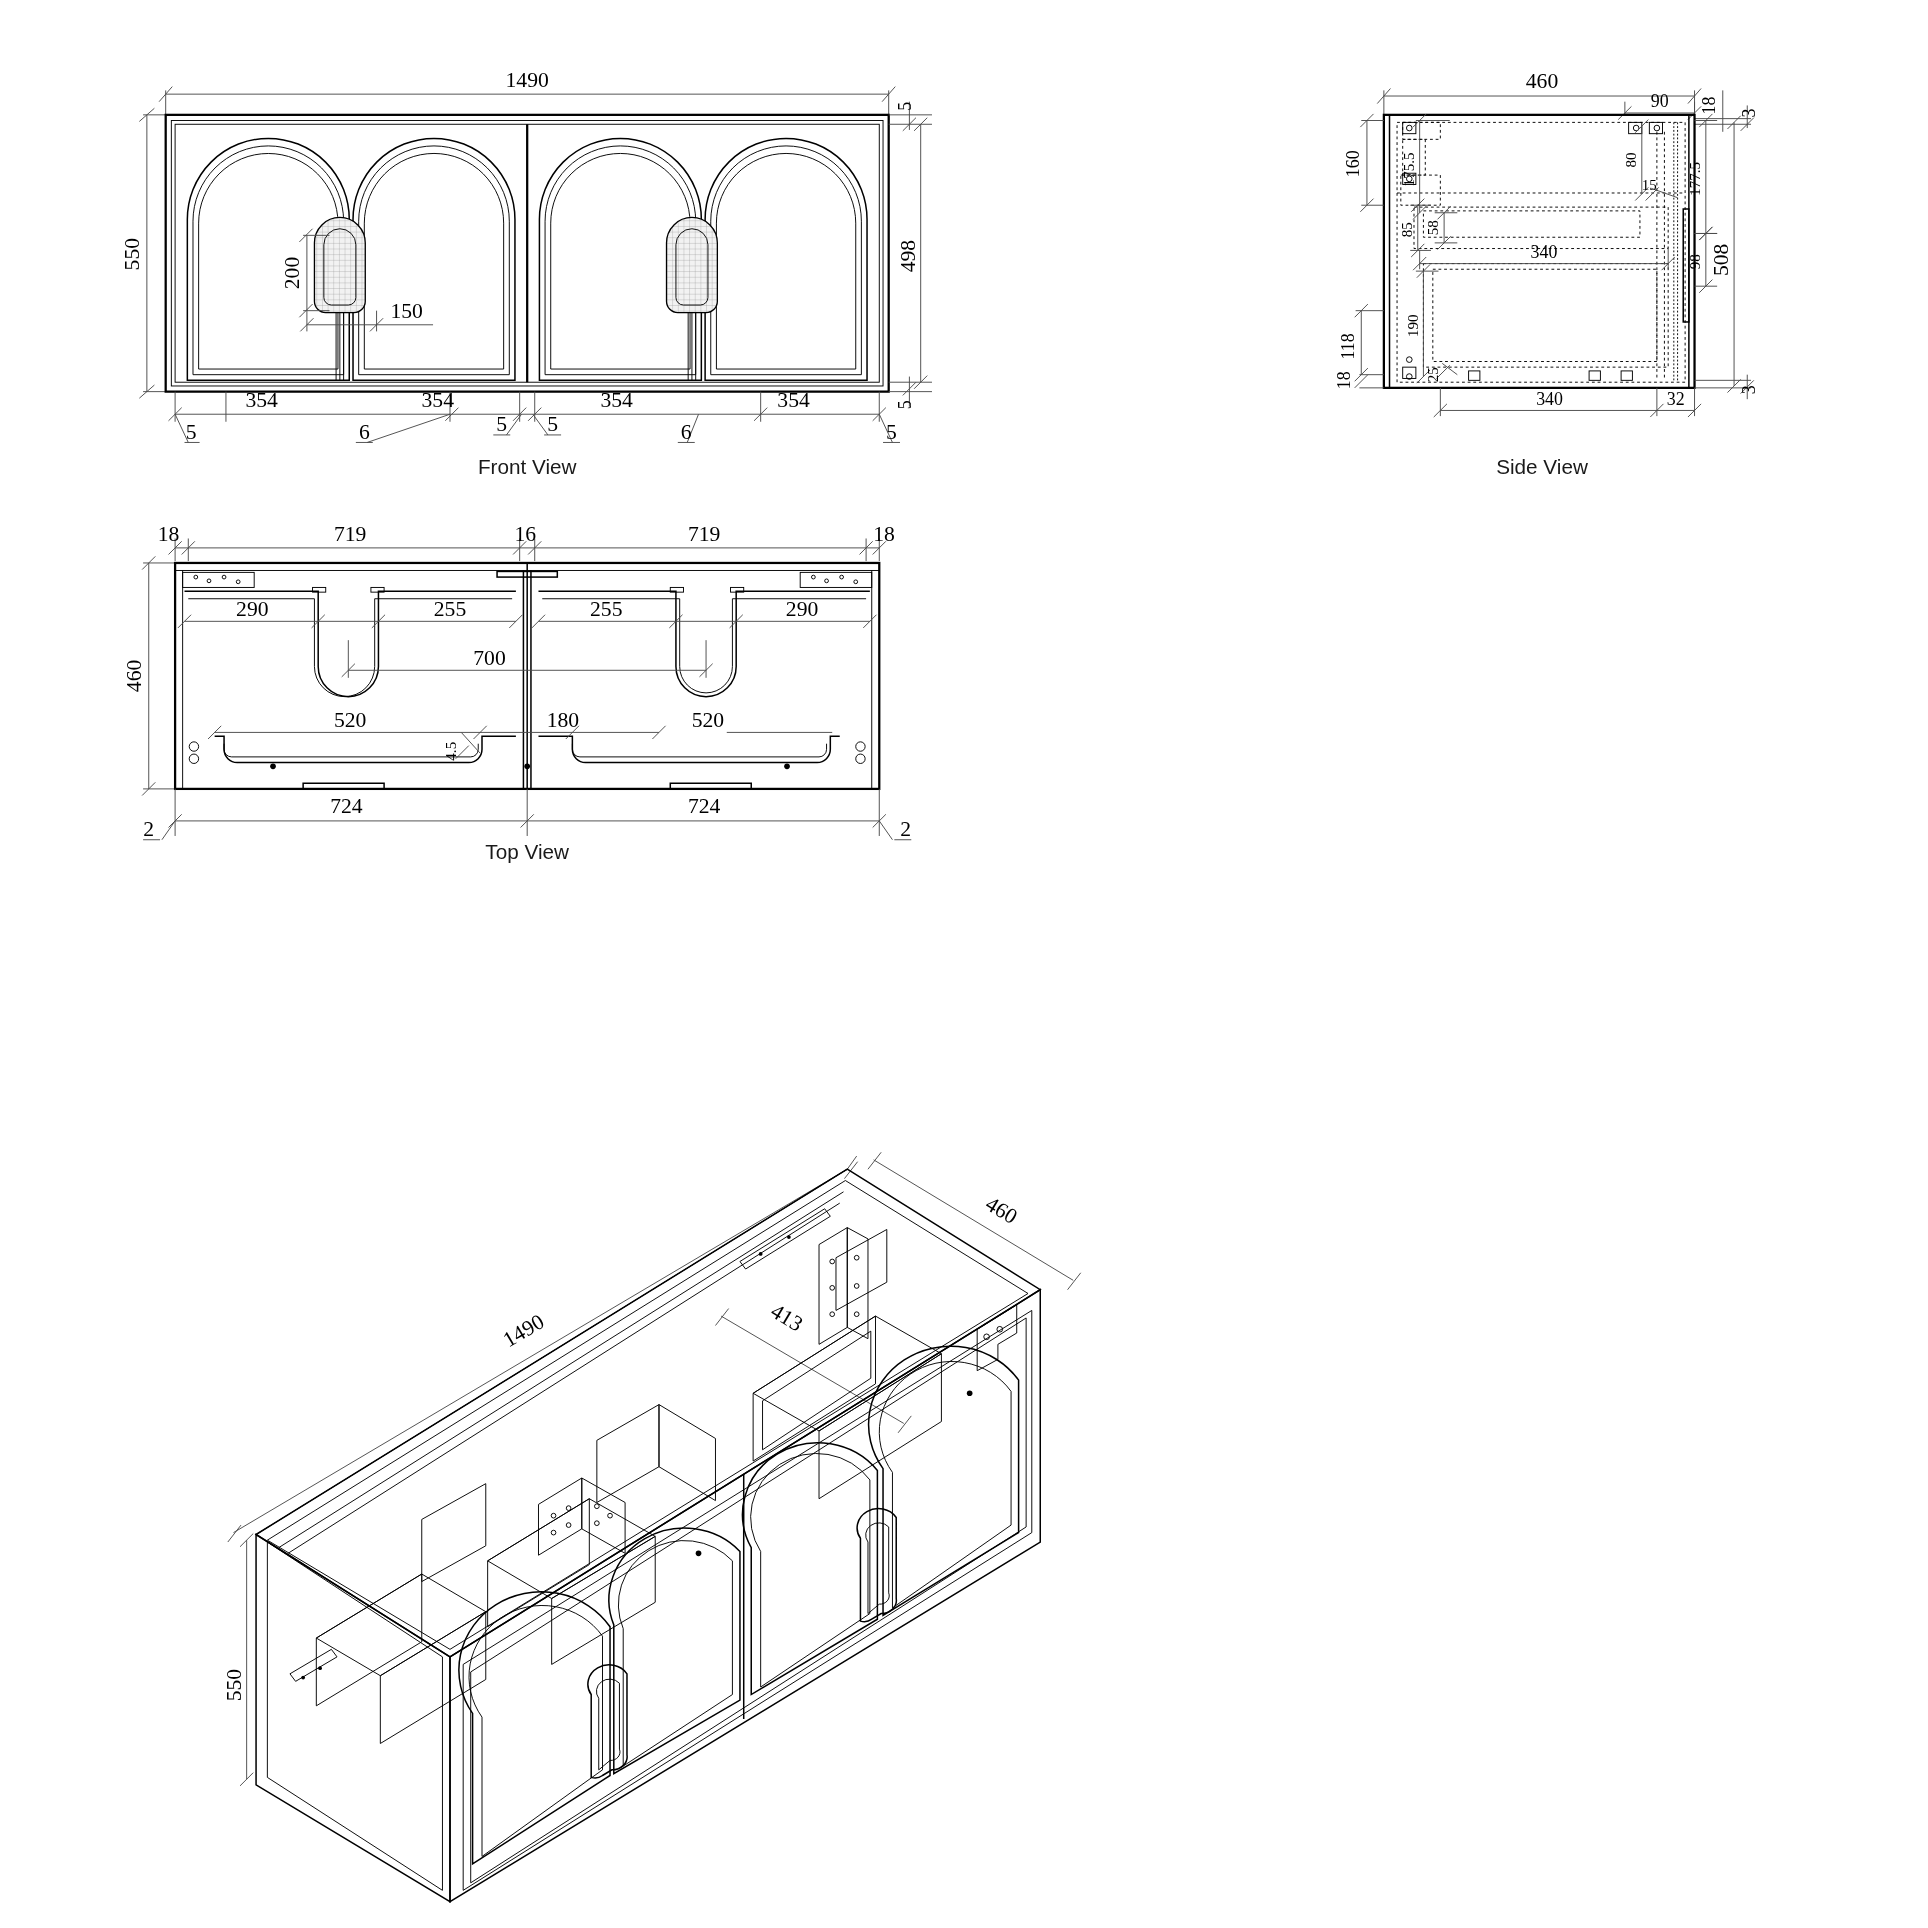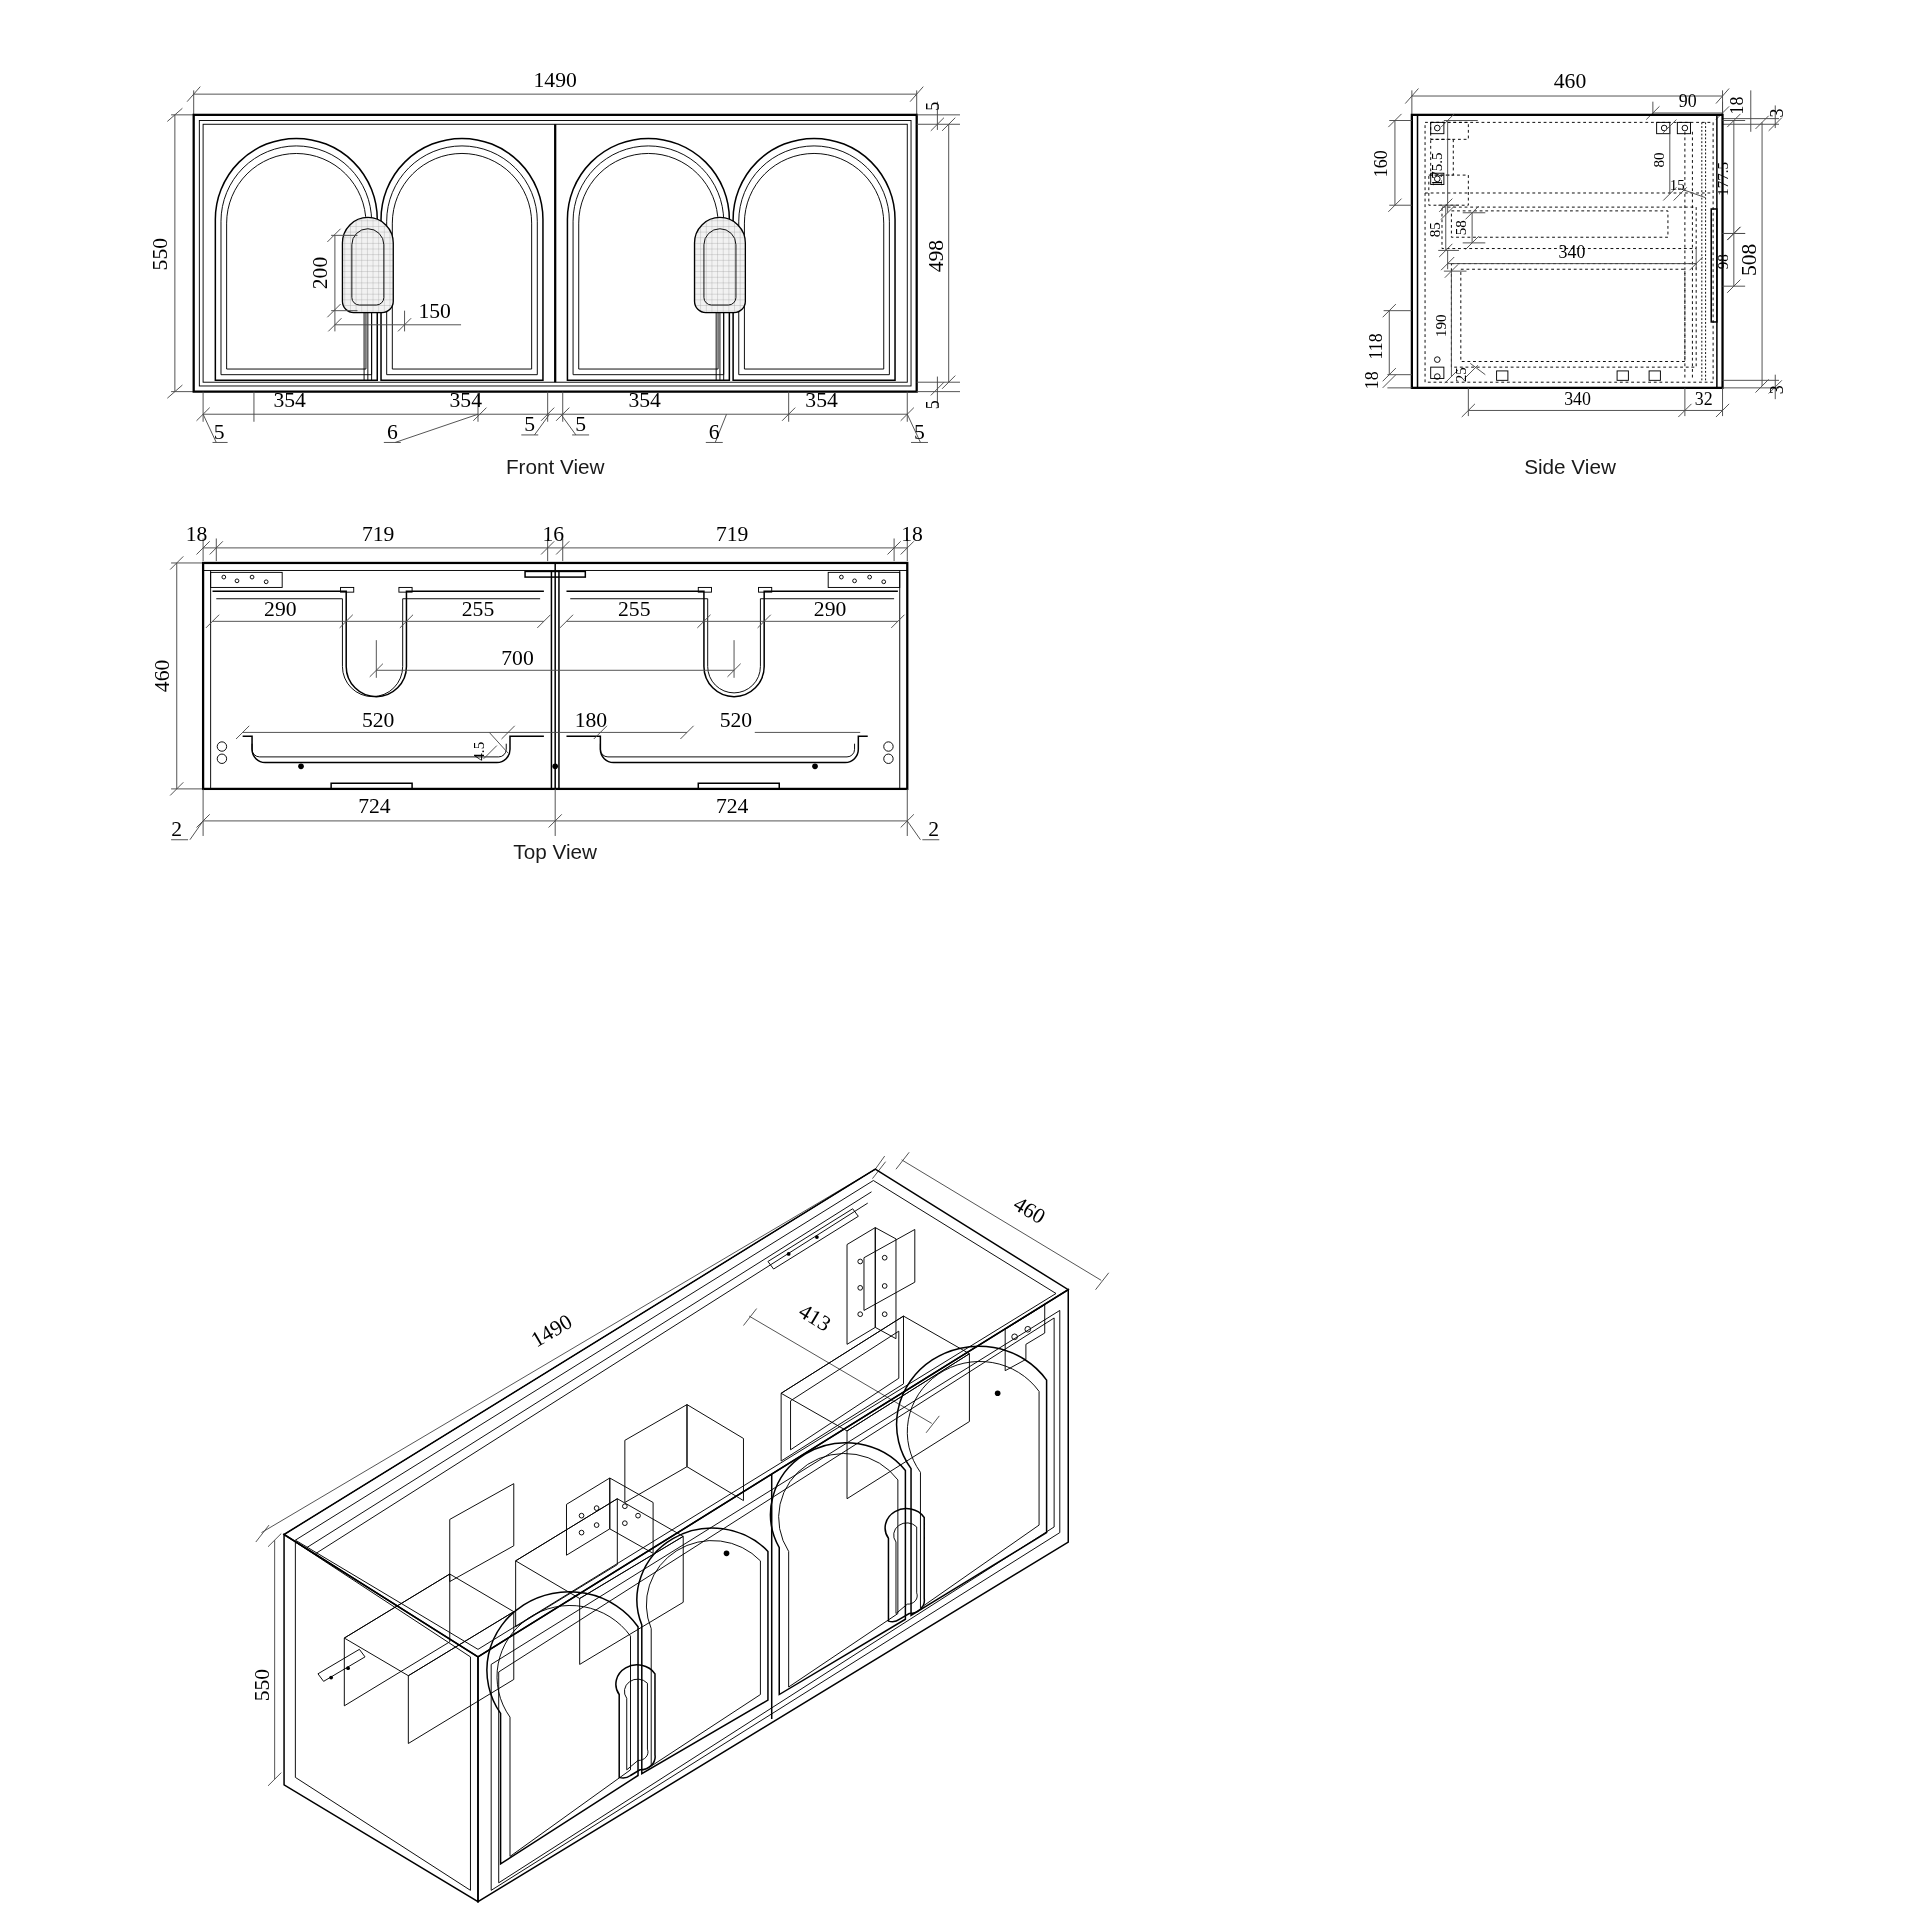--- a/index.html
+++ b/index.html
@@ -7,21 +7,20 @@
     margin: 0; padding: 0;
     width: 1928px; height: 1928px;
     background: #ffffff;
     font-family: "Liberation Sans", sans-serif;
     overflow: hidden;
   }
   #sheet {
     position: relative;
     width: 1640px; height: 1928px;
     background: #ffffff;
-    padding-left: 28px;
   }
   svg { display:block; }
   .dimtxt {
     font-family: "Liberation Serif", serif;
     font-size: 23px;
     fill: #000;
   }
   .dimtxt.sm { font-size: 19px; }
   .dimtxt.xs { font-size: 16px; }
   .viewlabel {

